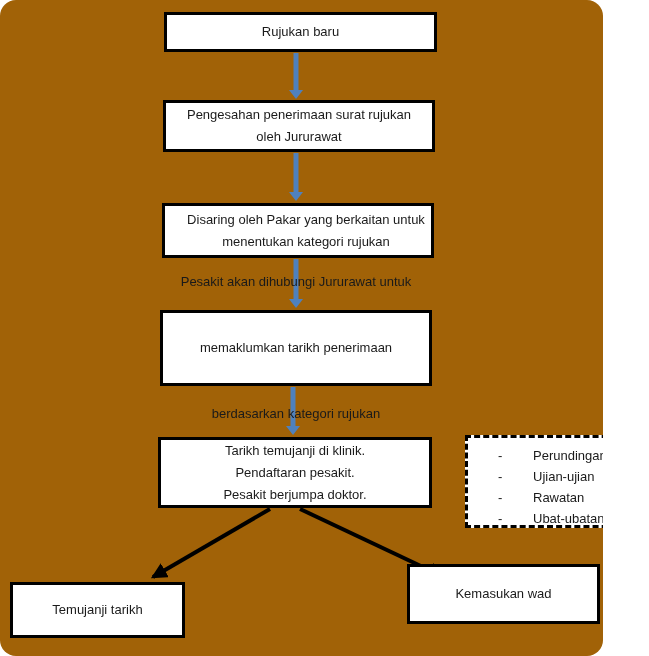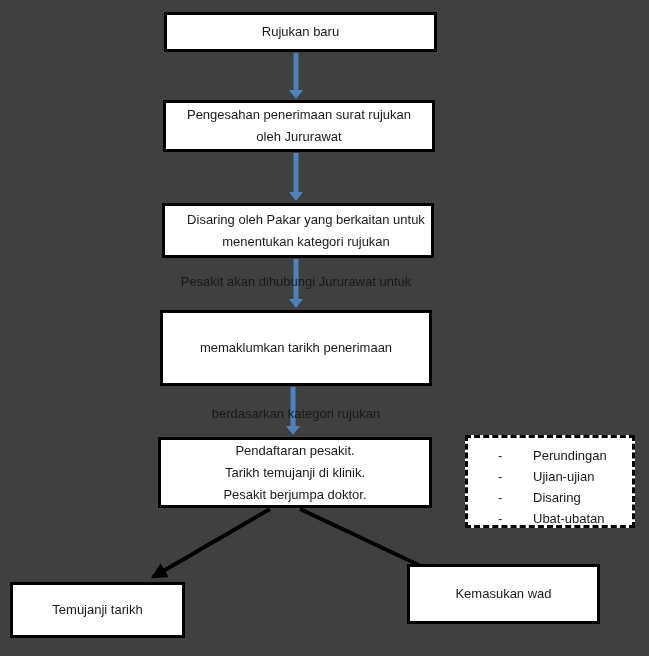--- a/index.html
+++ b/index.html
@@ -2,26 +2,27 @@
 <html><head>
 <meta charset="utf-8">
 <style>
   html, body {
     margin: 0;
     padding: 0;
     background: #ffffff;
   }
   .canvas {
     position: relative;
-    width: 649px;
+    width: 603px;
     height: 656px;
-    background: #404040;
+    background: #a16207;
     overflow: hidden;
     font-family: "Liberation Sans", sans-serif;
     color: #1a1a1a;
+    border-radius: 16px;
   }
   .arrow-layer {
     position: absolute;
     left: 0;
     top: 0;
     width: 649px;
     height: 656px;
     z-index: 1;
   }
   .node {
@@ -122,22 +123,22 @@
     <div class="line">menentukan kategori rujukan</div>
   </div>
 
   <div class="node n4">
     <div class="line">Pesakit akan dihubungi Jururawat untuk</div>
     <div class="line">memaklumkan tarikh penerimaan</div>
     <div class="line">berdasarkan kategori rujukan</div>
   </div>
 
   <div class="node n5">
+    <div class="line">Tarikh temujanji di klinik.</div>
     <div class="line">Pendaftaran pesakit.</div>
-    <div class="line">Tarikh temujanji di klinik.</div>
     <div class="line">Pesakit berjumpa doktor.</div>
   </div>
 
   <div class="node n6">
     <div class="line">Temujanji tarikh</div>
   </div>
 
   <div class="node n7">
     <div class="line">Kemasukan wad</div>
   </div>
@@ -146,21 +147,21 @@
     <div class="row">
       <span class="dash">-</span>
       <span class="label">Perundingan</span>
     </div>
     <div class="row">
       <span class="dash">-</span>
       <span class="label">Ujian-ujian</span>
     </div>
     <div class="row">
       <span class="dash">-</span>
-      <span class="label">Disaring</span>
+      <span class="label">Rawatan</span>
     </div>
     <div class="row">
       <span class="dash">-</span>
       <span class="label">Ubat-ubatan</span>
     </div>
   </div>
 
 </div>
 
 </body></html>

